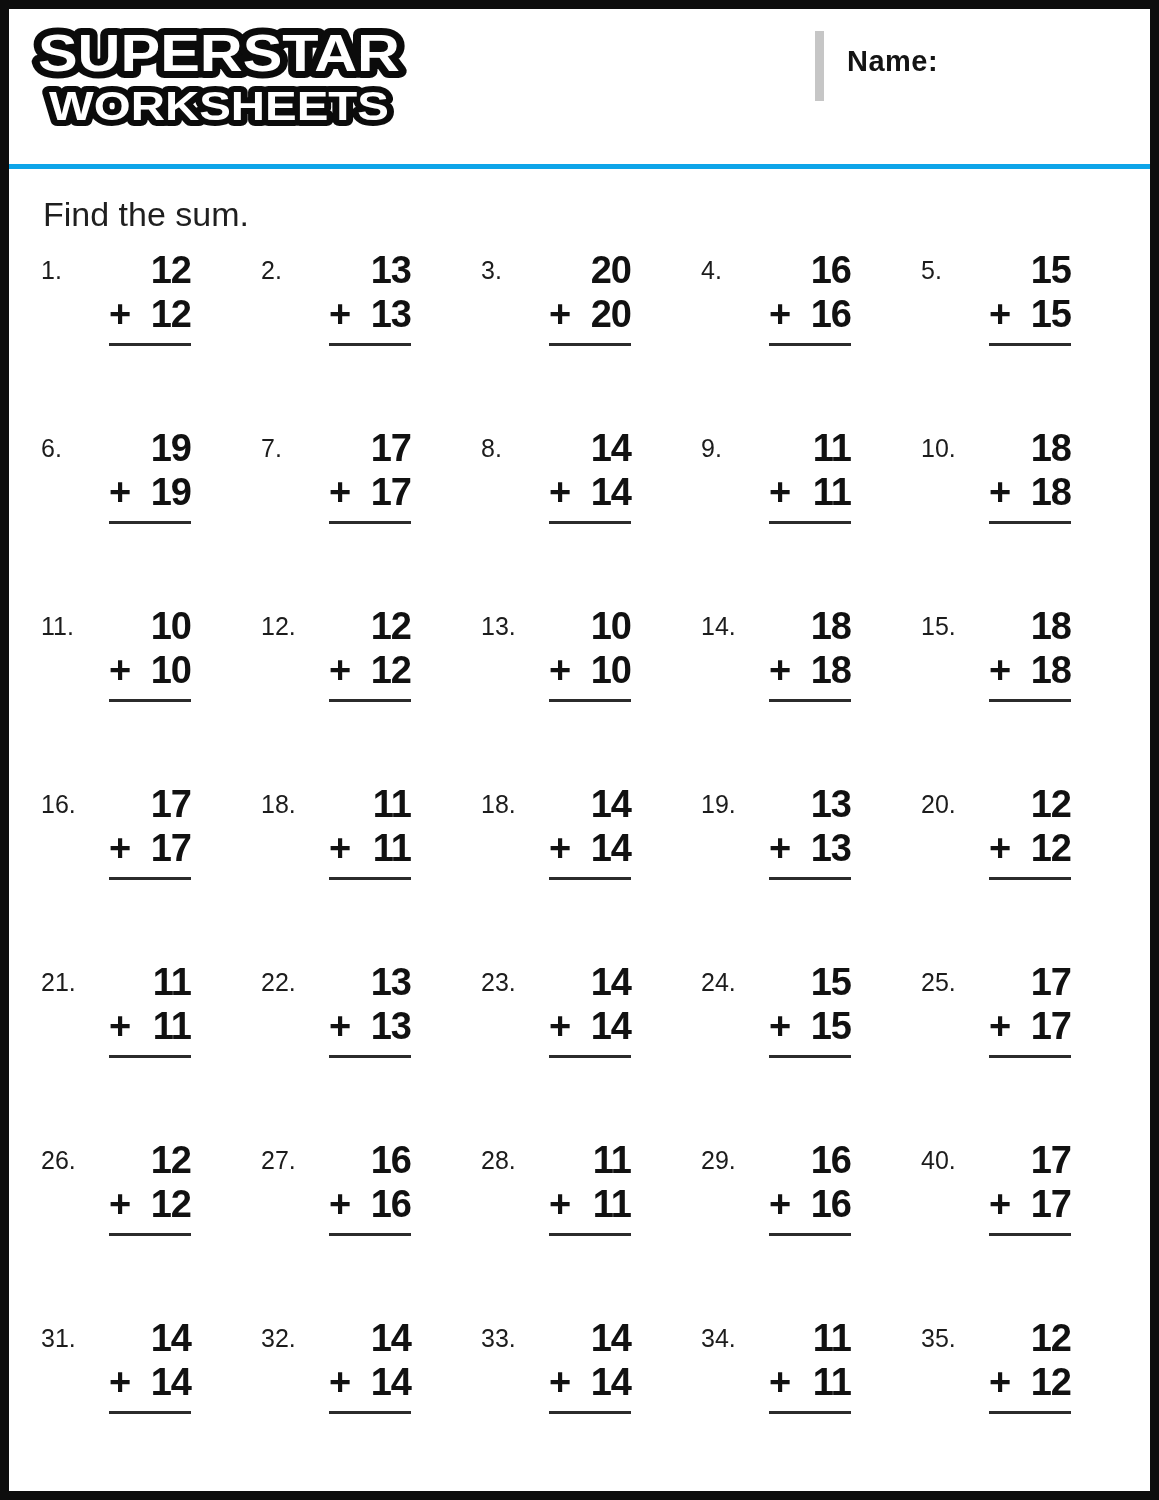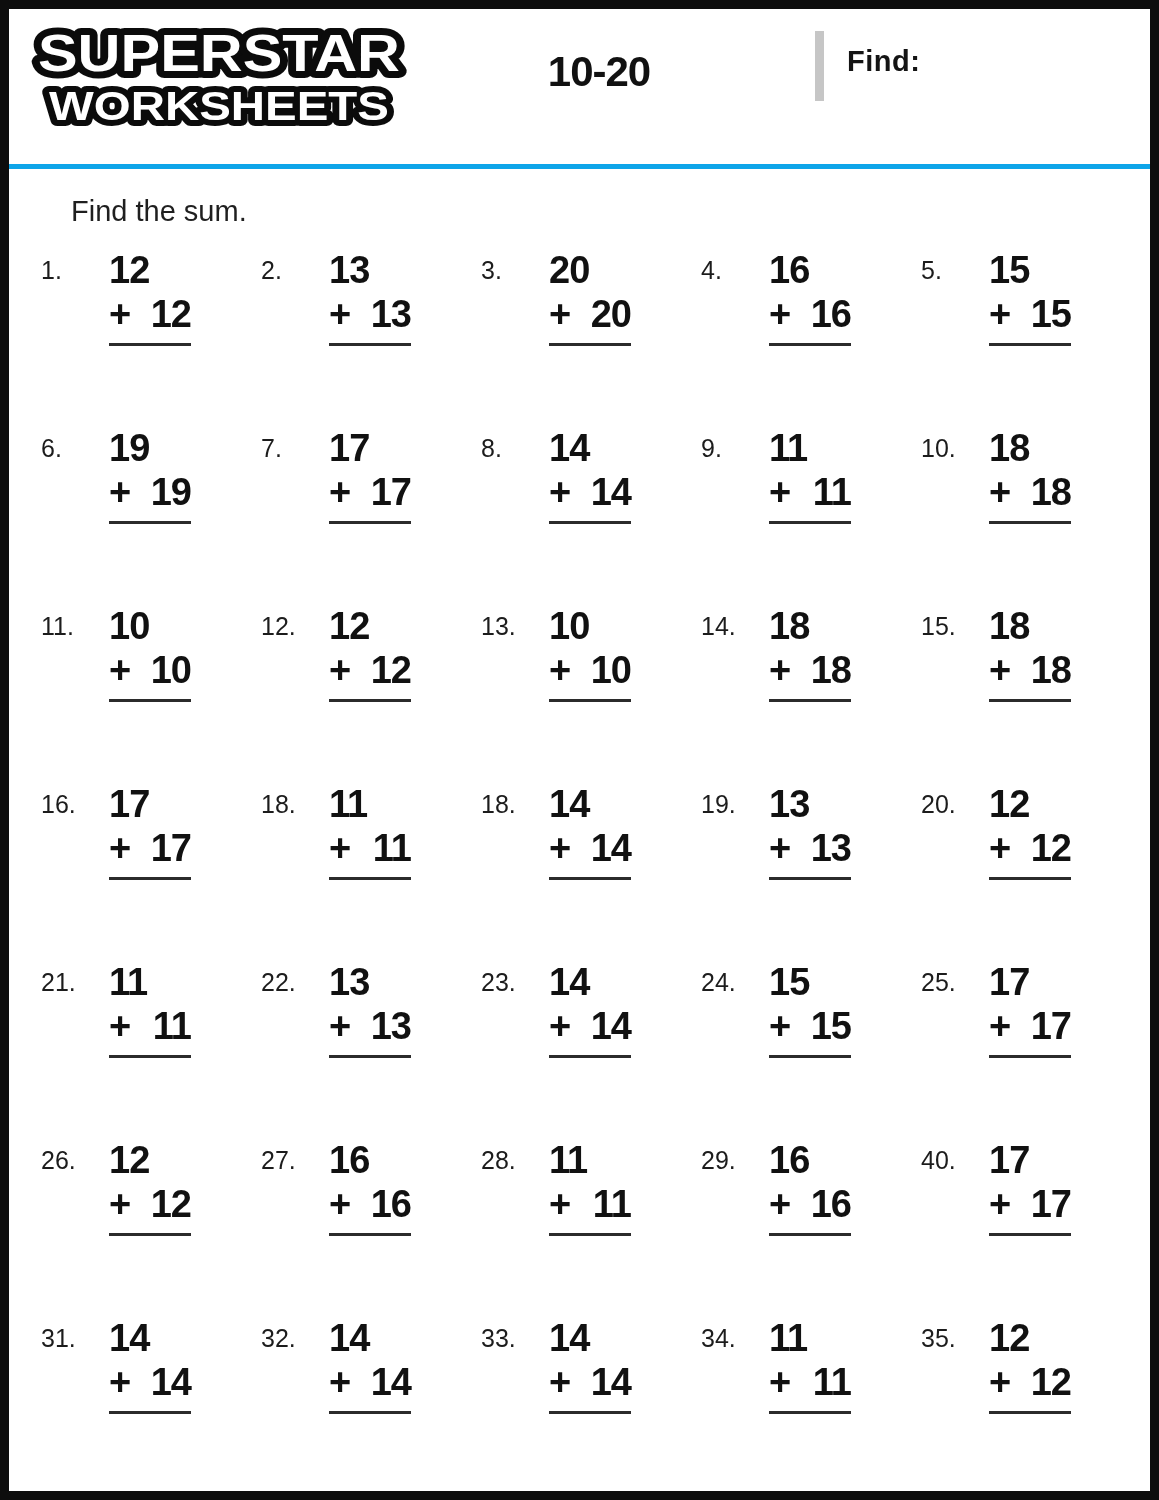--- a/index.html
+++ b/index.html
@@ -49,23 +49,22 @@
     font-size: 29px;
     font-weight: 600;
     color: #141414;
     letter-spacing: 0.5px;
   }
 
   
   .instruction {
     position: absolute;
     left: 34px; top: 186px;
-    font-size: 29px;
+    font-size: 34px;
     color: #1f1f1f;
-    margin-left: 28px;
   }
 
   .problems-grid {
     position: absolute;
     left: 30px; top: 226px;
     display: grid;
     grid-template-columns: repeat(5, 220px);
     grid-auto-rows: 178px;
   }
 
@@ -76,21 +75,21 @@
   }
   .pnum {
     width: 40px;
     padding-top: 7px;
     font-size: 25px;
     color: #1c1c1c;
   }
   .stack {
     width: 82px;
     margin-left: 28px;
-    text-align: left;
+    text-align: right;
     color: #111111;
   }
   .operand-top {
     font-size: 38px;
     font-weight: 700;
     line-height: 1.15;
     letter-spacing: -1px;
   }
   .operand-row {
     display: flex;
@@ -113,25 +112,24 @@
 <div class="sheet">
 
   <div class="header">
 
     <svg class="logo-svg" width="392" height="118" viewBox="0 0 392 118">
       <text x="196" y="50" text-anchor="middle" textLength="362" lengthAdjust="spacingAndGlyphs" font-family="Liberation Sans, sans-serif" font-size="52" font-weight="900" fill="#ffffff" stroke="#0b0b0b" stroke-width="14" stroke-linejoin="round" paint-order="stroke">SUPERSTAR</text>
       <text x="196" y="99" text-anchor="middle" textLength="340" lengthAdjust="spacingAndGlyphs" font-family="Liberation Sans, sans-serif" font-size="41" font-weight="900" fill="#ffffff" stroke="#0b0b0b" stroke-width="12" stroke-linejoin="round" paint-order="stroke">WORKSHEETS</text>
     </svg>
 
     <div class="title-block">
-      <div>10-20</div>
     </div>
 
     <div class="name-divider"></div>
-    <div class="name-label">Find:</div>
+    <div class="name-label">Name:</div>
 
   </div>
 
   <div class="instruction">Find the sum.</div>
 
   <div class="problems-grid">
   <div class="problem">
     <span class="pnum">1.</span>
     <div class="stack">
       <div class="operand-top">12</div>

